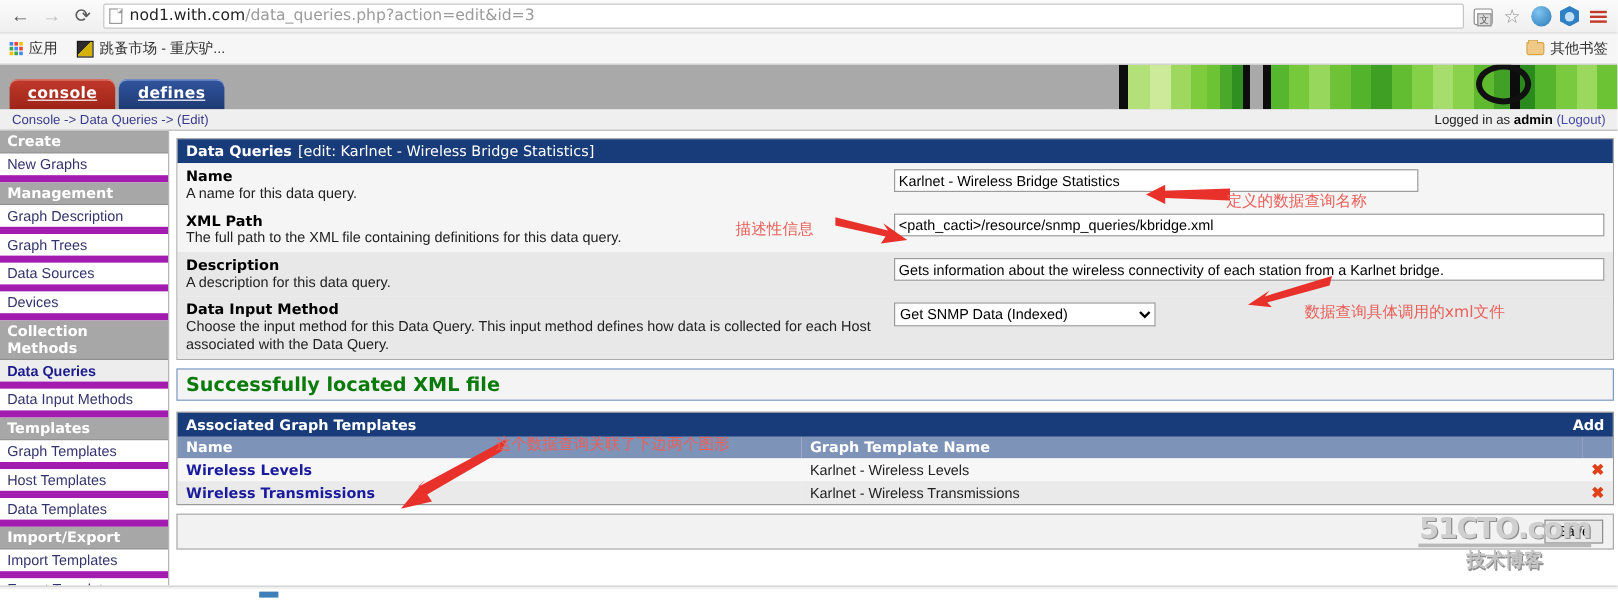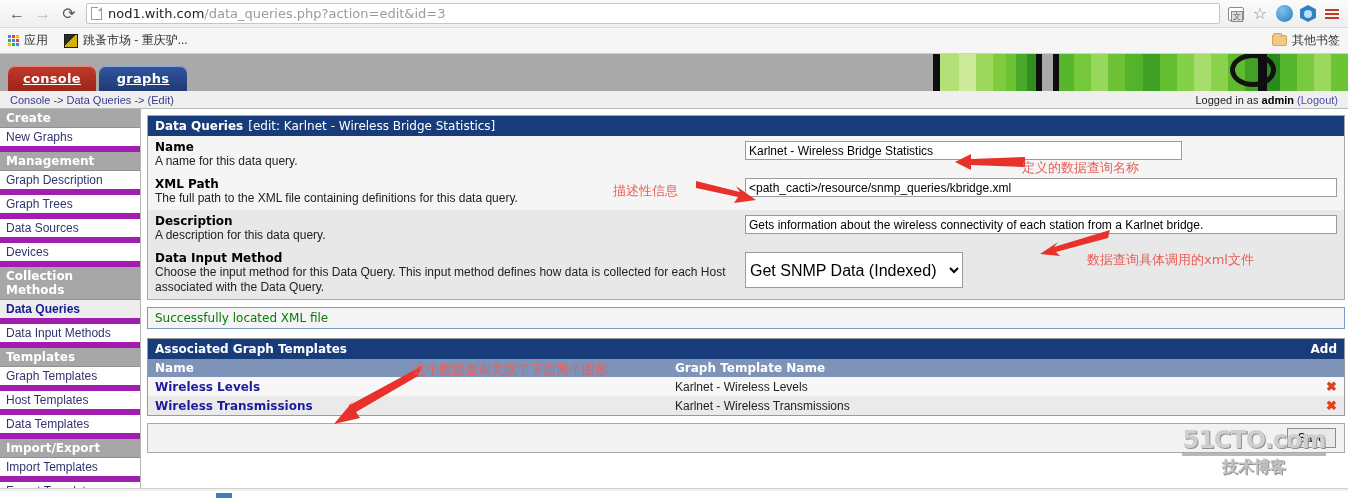--- a/index.html
+++ b/index.html
@@ -195,28 +195,28 @@
 
   input.txt {
     font-family:"Liberation Sans", sans-serif; font-size:12px;
     border:1px solid #9b9b9b; background:#ffffff; padding:1px 3px; height:19px;
     color:#000;
   }
   #name-input { width:437px; }
   #desc-input { width:592px; }
   #xml-input  { width:592px; }
   select.sel {
-    font-family:"Liberation Sans", sans-serif; font-size:16px;
-    border:1px solid #9b9b9b; background:#ffffff; height:36px; width:218px; color:#000;
+    font-family:"Liberation Sans", sans-serif; font-size:12px;
+    border:1px solid #9b9b9b; background:#ffffff; height:20px; width:218px; color:#000;
   }
 
   #status-panel {
     border:1px solid #7d9ac4; background:#f4f4f4; padding:3px 7px; margin-bottom:9px;
   }
-  #status-panel span { color:#0a7a0a; font-weight:normal; font-size:12px; font-family:"DejaVu Sans", sans-serif;}
+  #status-panel span { color:#0a7a0a; font-weight:bold; font-size:16px; font-family:"DejaVu Sans", sans-serif;}
 
   table.tbl { width:100%; border-collapse:collapse; }
   table.tbl th {
     background:#7e93b8; color:#ffffff; font-weight:bold; font-size:12px;
     text-align:left; padding:2px 7px; font-family:"DejaVu Sans", sans-serif;
   }
   table.tbl td { font-size:12px; padding:2px 7px; color:#222; }
   tr.r-odd td { background:#f7f7f7; }
   tr.r-even td { background:#eaeaea; }
   td.c-name a { color:#1b1b9e; font-weight:bold; text-decoration:none; font-family:"DejaVu Sans", sans-serif;}
@@ -325,21 +325,21 @@
   </div>
 </div>
 
 <div id="cacti-page">
 
   <div id="cacti-banner">
     <div class="banner-art"></div>
     <div class="banner-ring"></div>
     <div class="tabs">
       <div class="tab tab-console">console</div>
-      <div class="tab tab-graphs">graphs</div>
+      <div class="tab tab-graphs">defines</div>
     </div>
   </div>
 
   <div id="loginbar">
     <span id="breadcrumb">Console -&gt; Data Queries -&gt; (Edit)</span>
     <span class="login-right">
       <span>Logged in as</span>
       <b>admin</b>
       <a href="#">(Logout)</a>
     </span>

